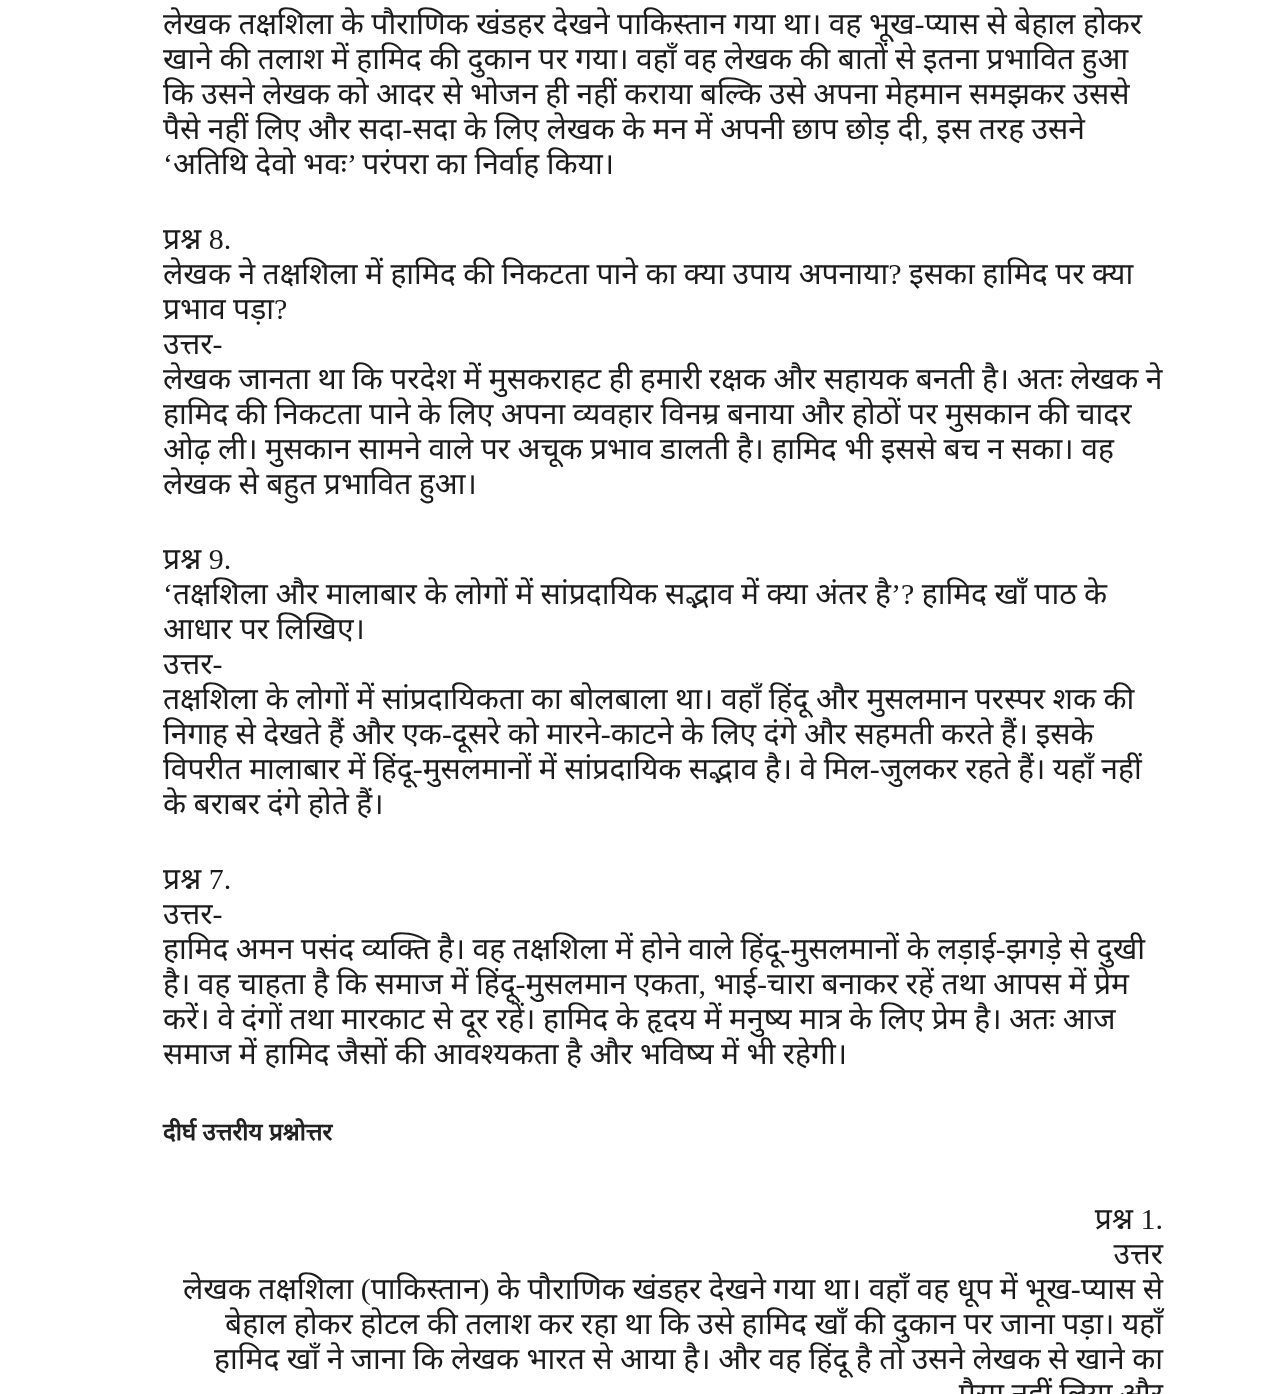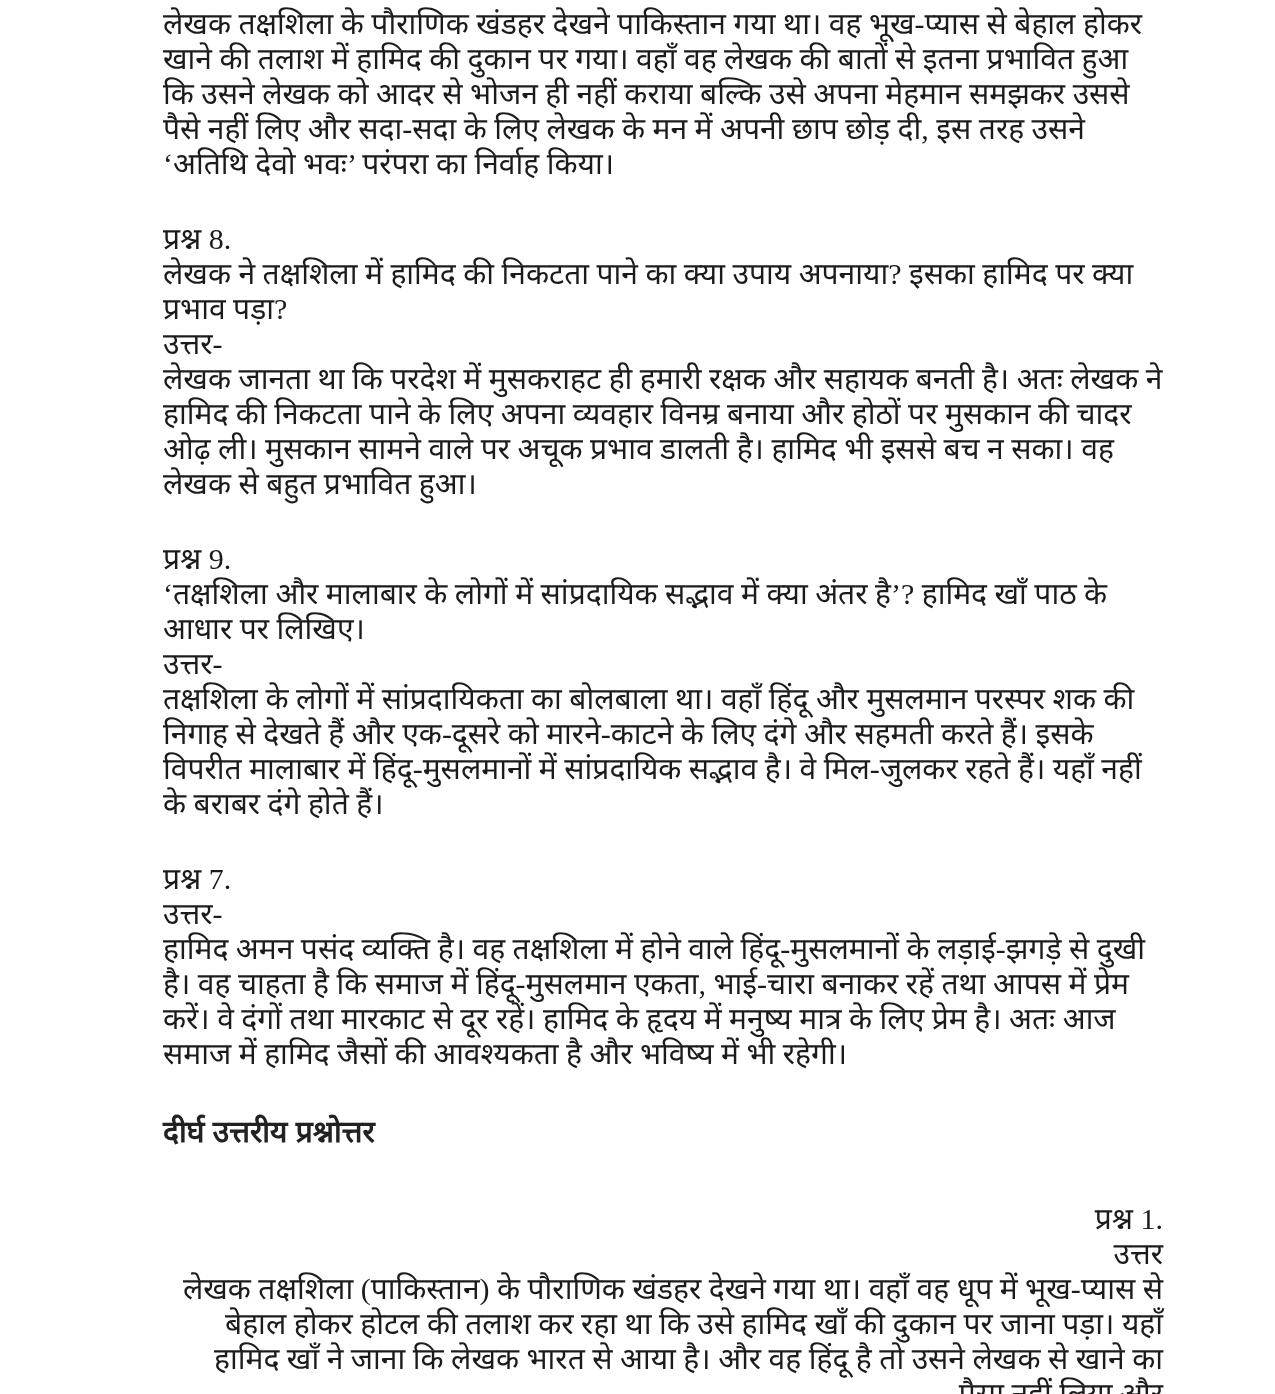--- a/index.html
+++ b/index.html
@@ -24,21 +24,21 @@
     line-height: 35px;
     margin: 0 0 40px 0;
     font-weight: 400;
     text-align: left;
   }
   .line {
     display: block;
   }
   .section-heading {
     font-family: "Liberation Sans", "DejaVu Sans", sans-serif;
-    font-size: 30px;
+    font-size: 24px;
     line-height: 42px;
     font-weight: 700;
     color: #222222;
     margin: 2px 0 48px 0;
   }
   .cutoff {
     margin-bottom: 0;
     text-align: right;
   }
 </style>

